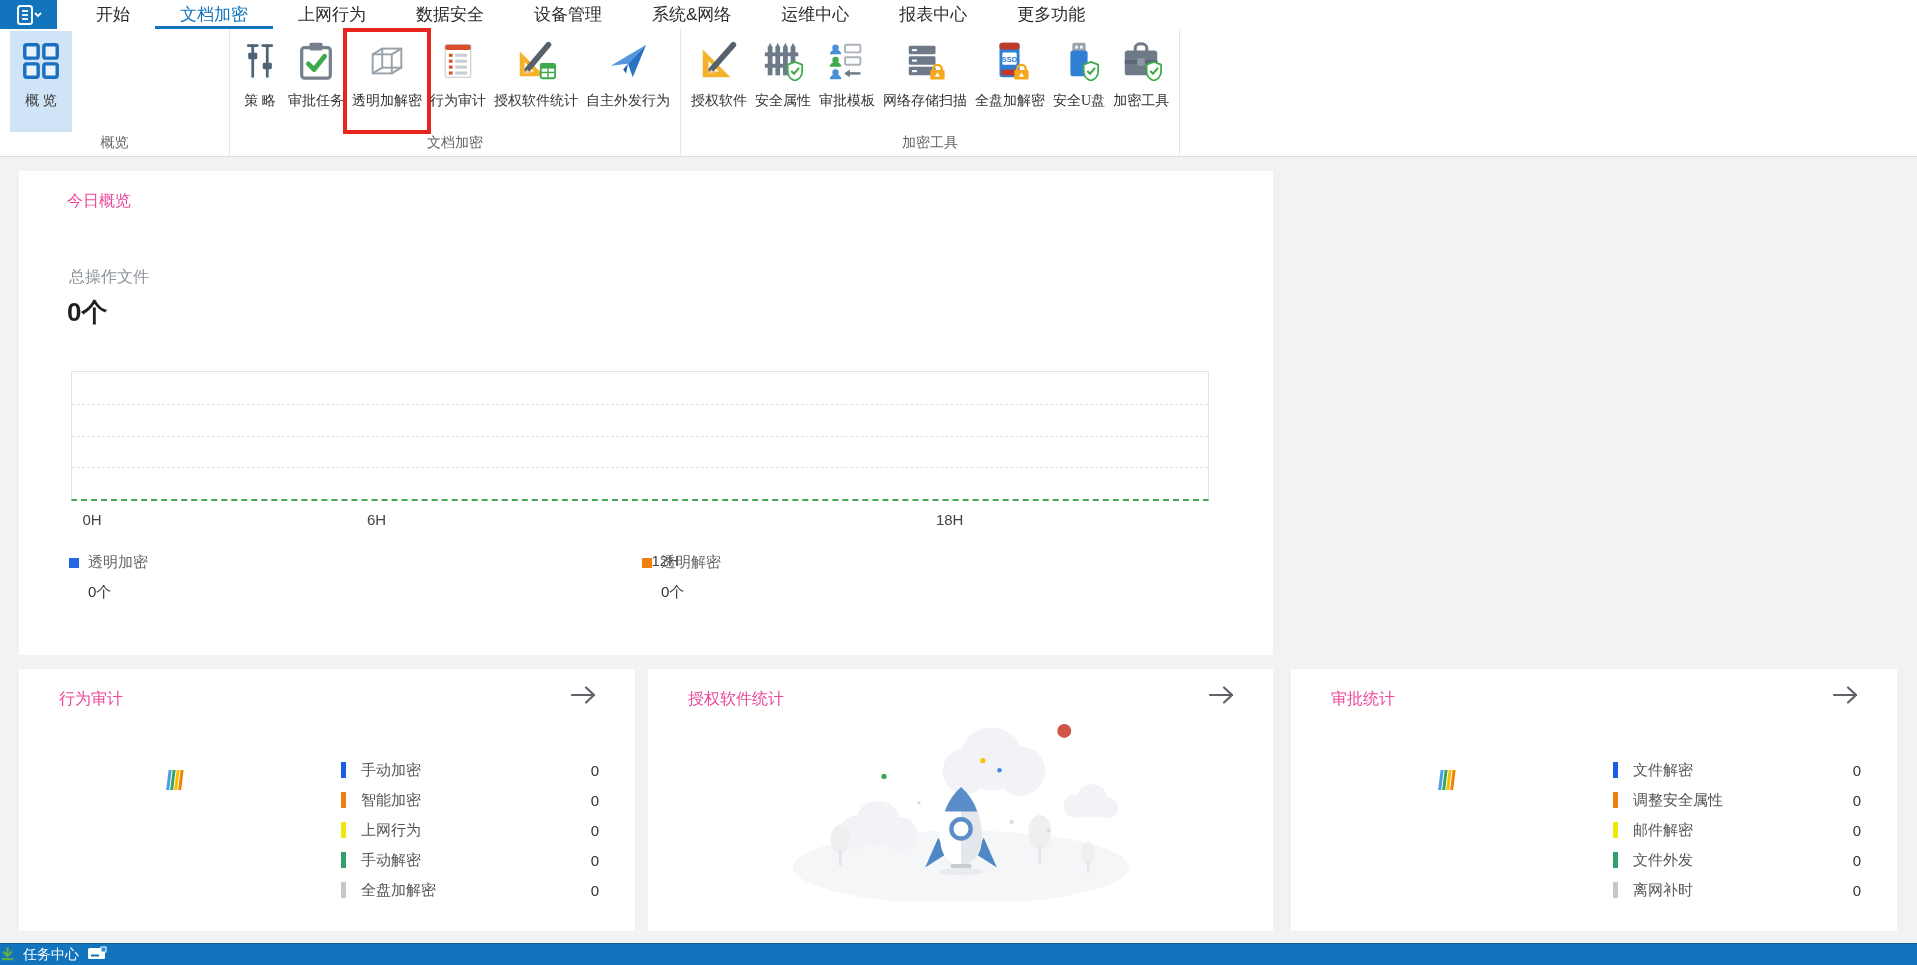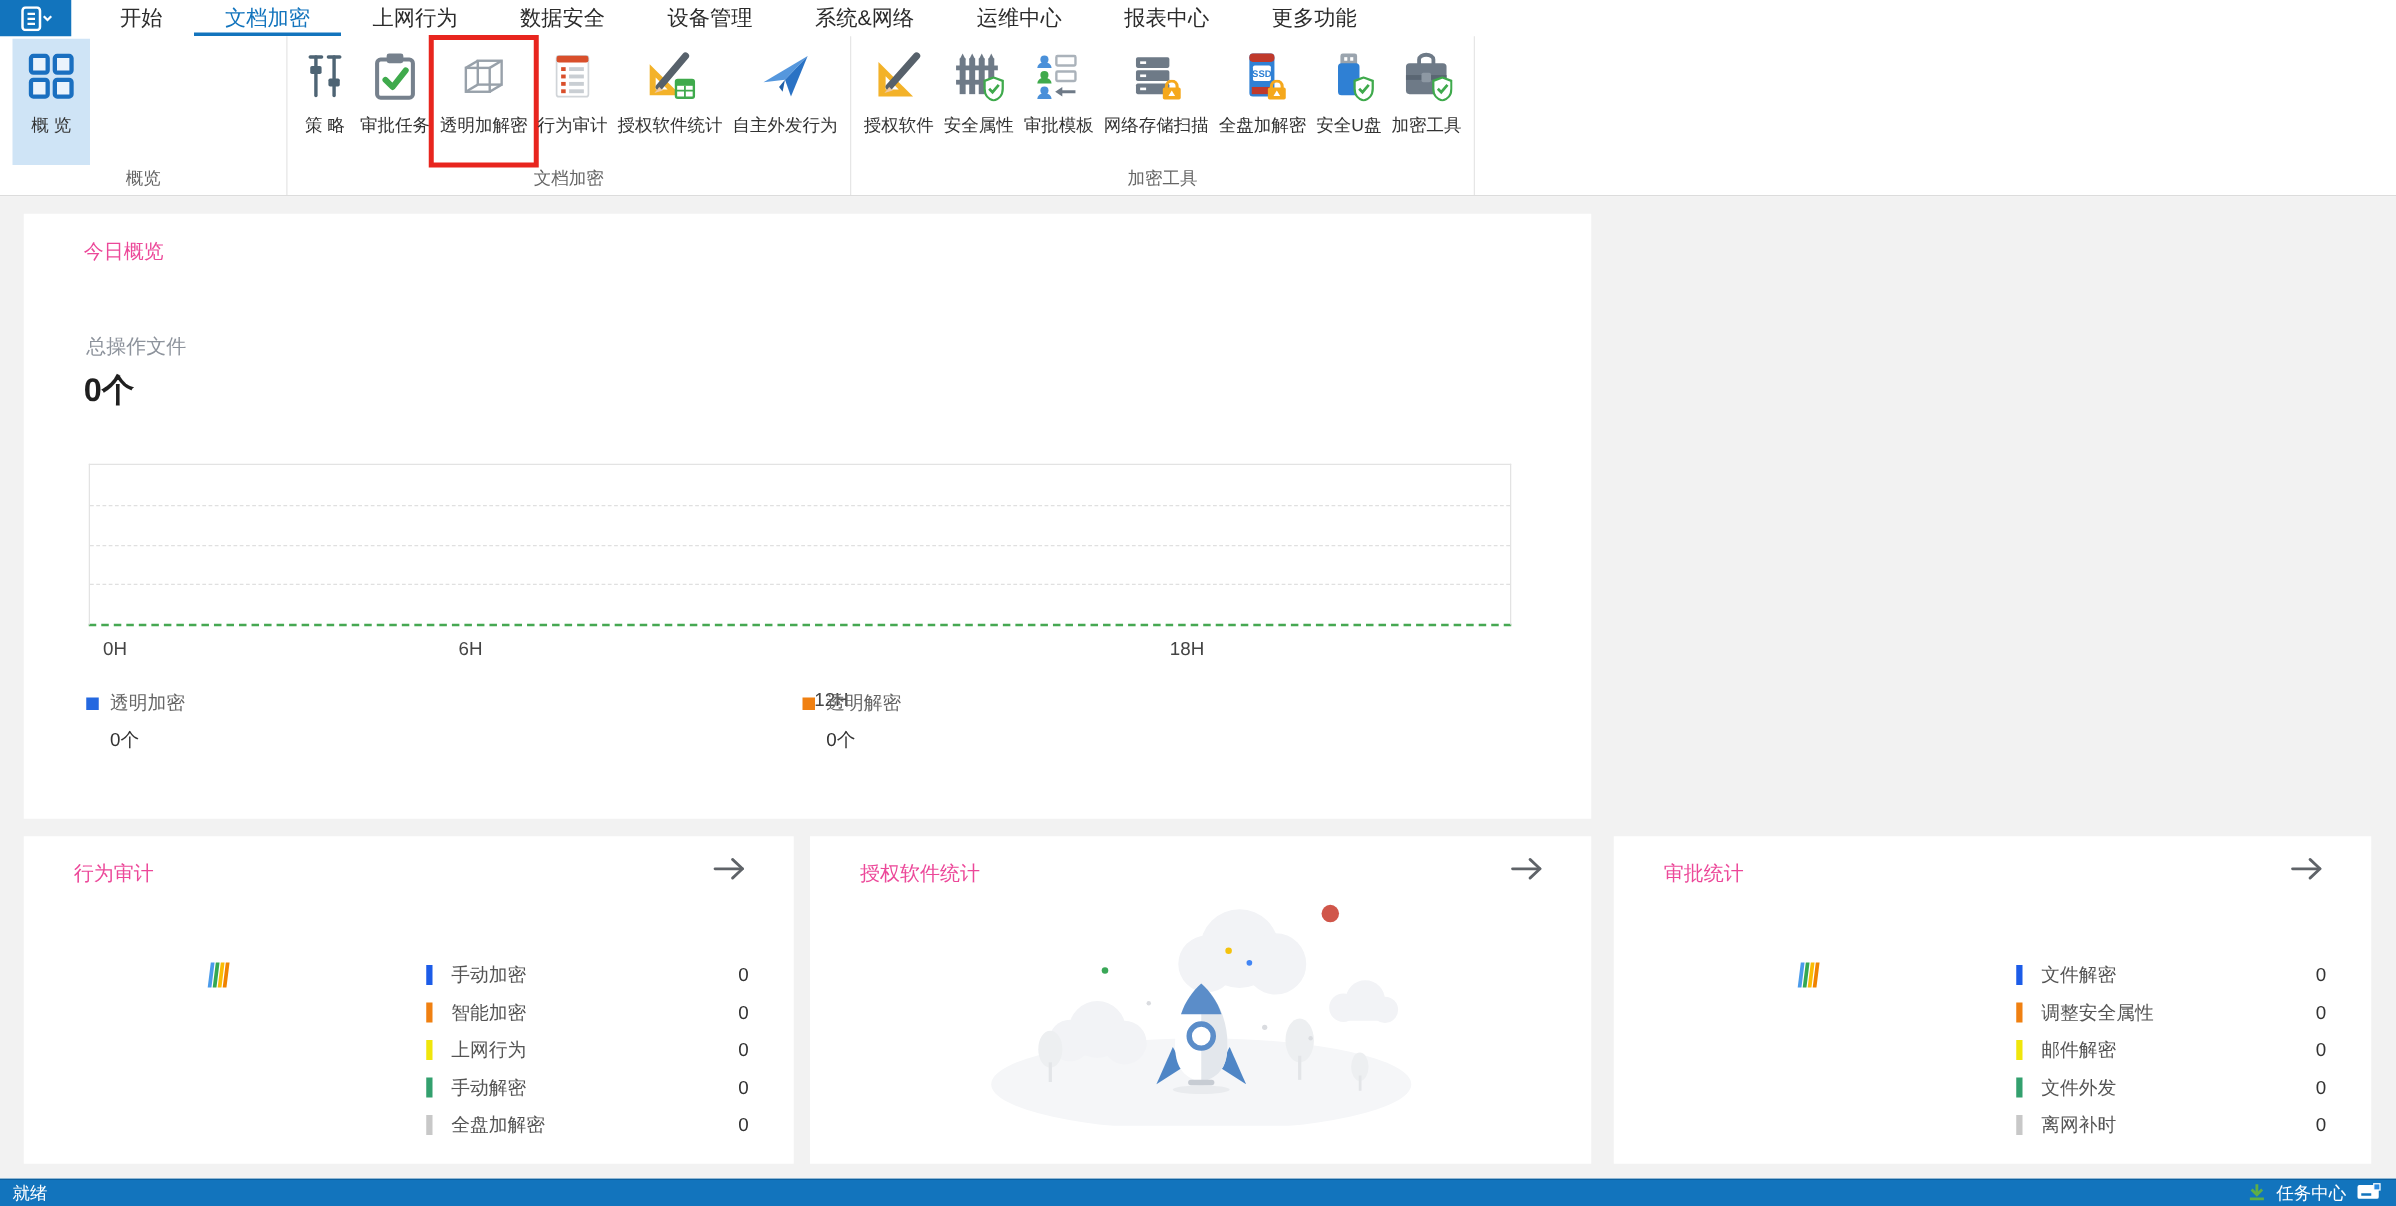--- a/index.html
+++ b/index.html
@@ -14,21 +14,21 @@
 
   
   .ribbon { height:128px; display:flex; border-bottom:1px solid #dcdcdc; background:#fff; }
   .rgroup { display:flex; flex-direction:column; border-right:1px solid #e6e6e6; }
   .rgroup-1 { width:230px; }
   .rbuttons { flex:1; display:flex; align-items:stretch; padding:2px 6px 0 6px; }
   .rgroup-1 .rbuttons { padding-left:10px; justify-content:flex-start; }
   .rlabel { height:24px; line-height:20px; text-align:center; font-size:14px; color:#666; }
   .rbtn { position:relative; display:flex; flex-direction:column; align-items:center; justify-content:flex-start; padding:5px 4px 0 4px; cursor:pointer; }
   .rbtn .ric { height:50px; display:flex; align-items:center; justify-content:center; }
-  .rbtn .rtx { font-size:14px; color:#333; white-space:nowrap; margin-top:6px; }
+  .rbtn .rtx { font-size:14px; color:#333; white-space:nowrap; margin-top:6px;font-family:Liberation Serif, serif; }
   .rbtn.selected { background:#cfe4f6; padding:5px 10px 0 10px; }
   .red-box { position:absolute; top:-3px; left:-5px; right:-5px; bottom:-2px; border:4px solid #e8251e; pointer-events:none; }
 
   
   .main { height:786px; background:#f2f2f2; padding:14px 19px 12px 19px; }
   .row { display:flex; }
   .row1 { height:484px; margin-bottom:14px; }
   .row2 { height:262px; }
   .card { background:#fff; position:relative; }
   .card-today { width:1254px; margin-right:18px; }
@@ -52,21 +52,21 @@
   .xt0{left:1%;} .xt1{left:26%;} .xt2{left:51%;margin-top:41px;} .xt3{left:76%;}
   .tlegend { position:absolute; top:382px; }
   .tl-0 { left:50px; } .tl-1 { left:623px; }
   .tl-head { display:flex; align-items:center; }
   .tl-sq { width:10px; height:10px; margin-right:9px; }
   .tl-label { font-size:15px; color:#666; }
   .tl-value { margin:11px 0 0 19px; font-size:15px; color:#333; }
   .c-blue{background:#2468e0;} .c-orange{background:#f08011;}
 
   
-  .lg-list { position:absolute; left:322px; right:36px; top:96px; }
+  .lg-list { position:absolute; left:322px; right:36px; top:86px; }
   .lg-row { display:flex; align-items:center; height:30px; }
   .lg-bar { width:5px; height:16px; margin-right:15px; }
   .lg-label { flex:1; font-size:15px; color:#555; }
   .lg-val { font-size:15px; color:#333; }
   .b-blue{background:#1c5ce8;} .b-orange{background:#f08011;} .b-yellow{background:#f0e60b;}
   .b-green{background:#33a06e;} .b-gray{background:#c8c8c8;}
   .mini-stripes { position:absolute; left:146px; top:98px; }
 
   .scene-center { position:absolute; left:50%; transform:translateX(-50%); }
   .scene-top5 { top:110px; }
@@ -526,21 +526,20 @@
           <span class="lg-bar b-gray"></span>
           <span class="lg-label">离网补时</span>
           <span class="lg-val">0</span>
         </div>
       </div>
     </div>
   </div>
 </div>
 
 <div class="statusbar">
-  <div class="status-left">就绪</div>
   <div class="status-right">
     <svg width="15" height="16" viewBox="0 0 16 16">
       <line x1="8" y1="1" x2="8" y2="9" stroke="#5fae46" stroke-width="2.4"></line>
       <polyline points="3.5,5.5 8,10 12.5,5.5" fill="none" stroke="#5fae46" stroke-width="2.4"></polyline>
       <line x1="2" y1="13.5" x2="14" y2="13.5" stroke="#5fae46" stroke-width="2.4"></line>
     </svg>
     <span>任务中心</span>
     <svg width="20" height="14" viewBox="0 0 20 14">
       <rect x="1" y="2" width="17" height="11" rx="1.5" fill="#fff"></rect>
       <line x1="4" y1="9.5" x2="12" y2="9.5" stroke="#1274bd" stroke-width="2"></line>

